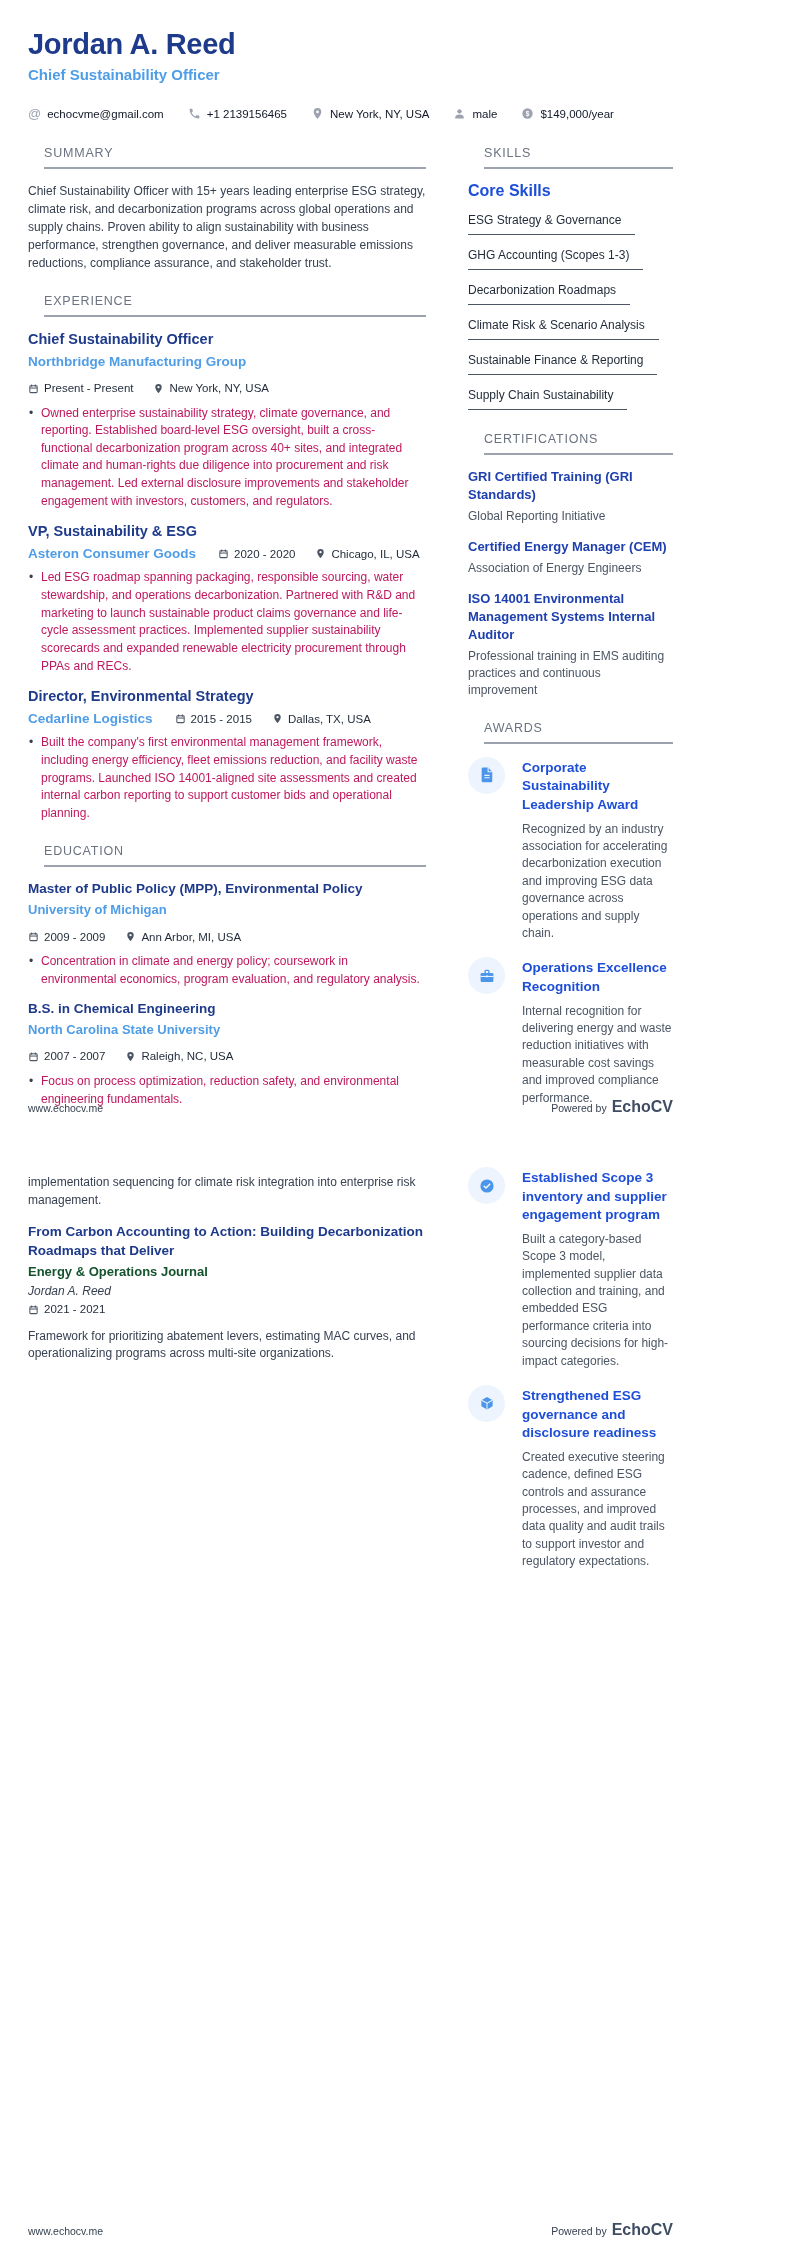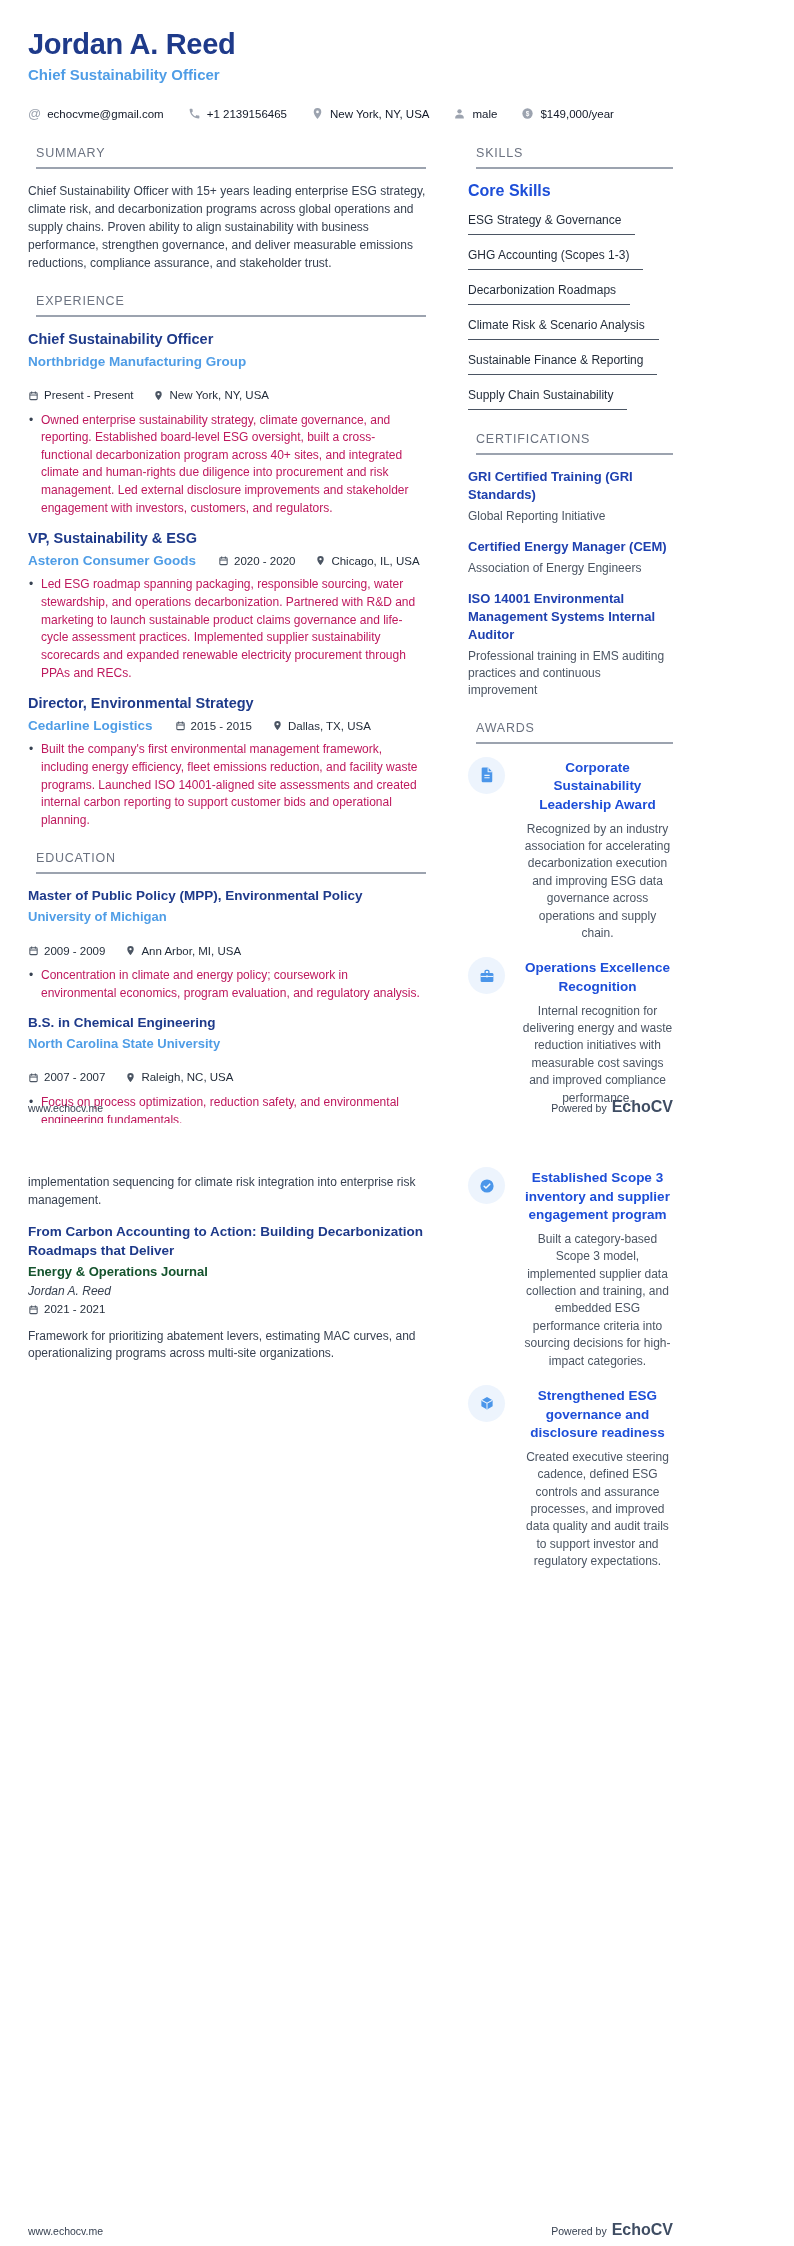--- a/index.html
+++ b/index.html
@@ -53,32 +53,32 @@
   .col-r { flex: 1; min-width: 0; }
 
   .sec { margin-bottom: 22px; }
   .sec-h {
     font-size: 12.5px;
     font-weight: 400;
     color: #6b7280;
     letter-spacing: 0.8px;
     padding-bottom: 7px;
     border-bottom: 2px solid #9ca3af;
-    margin: 0 0 13px 8px;
+    margin: 0 0 13px 16px;
   }
 
   .body-text { font-size: 12px; line-height: 1.5; color: #374151; }
 
   
   .entry { margin-bottom: 12px; }
   .entry-title { font-size: 14.5px; font-weight: 700; color: #1e3a8a; line-height: 1.35; }
   .entry-org   { font-size: 13.5px; font-weight: 600; color: #4f9de6; margin-top: 3px; line-height: 1.3; }
   .inline-row  { display: flex; align-items: center; gap: 22px; flex-wrap: wrap; margin-top: 3px; }
   .inline-row .entry-org { margin-top: 0; }
-  .meta { display: inline-flex; align-items: center; gap: 20px; font-size: 11.5px; color: #1f2937; margin-top: 19px; }
+  .meta { display: inline-flex; align-items: center; gap: 20px; font-size: 11.5px; color: #1f2937; margin-top: 12px; }
   .inline-row .meta { margin-top: 0; }
   .m-item { display: inline-flex; align-items: center; gap: 5px; }
   .m-ic { color: #4b5563; display: inline-flex; }
   .m-ic svg { display: block; }
   .bullet {
     position: relative;
     padding-left: 13px;
     font-size: 12px;
     line-height: 1.47;
     color: #be185d;
@@ -103,21 +103,21 @@
     padding: 0 14px 7px 0;
     border-bottom: 1.5px solid #4b5563;
   }
 
   
   .cert { margin-bottom: 13px; }
   .cert-name { font-size: 13px; font-weight: 700; color: #1e40af; line-height: 1.38; }
   .cert-issuer { font-size: 12px; color: #4b5563; line-height: 1.42; margin-top: 4px; }
 
   
-  .rich-item { display: flex; gap: 17px; margin-bottom: 15px; text-align: center; }
+  .rich-item { display: flex; gap: 17px; margin-bottom: 15px; }
   .icon-circle {
     flex: 0 0 37px; width: 37px; height: 37px;
     border-radius: 50%;
     background: #edf4fd;
     color: #4b96ea;
     display: flex; align-items: center; justify-content: center;
   }
   .icon-circle svg { display: block; }
   .rich-body { min-width: 0; padding-top: 2px; }
   .rich-title { font-size: 13.5px; font-weight: 700; color: #1d4ed8; line-height: 1.38; }

